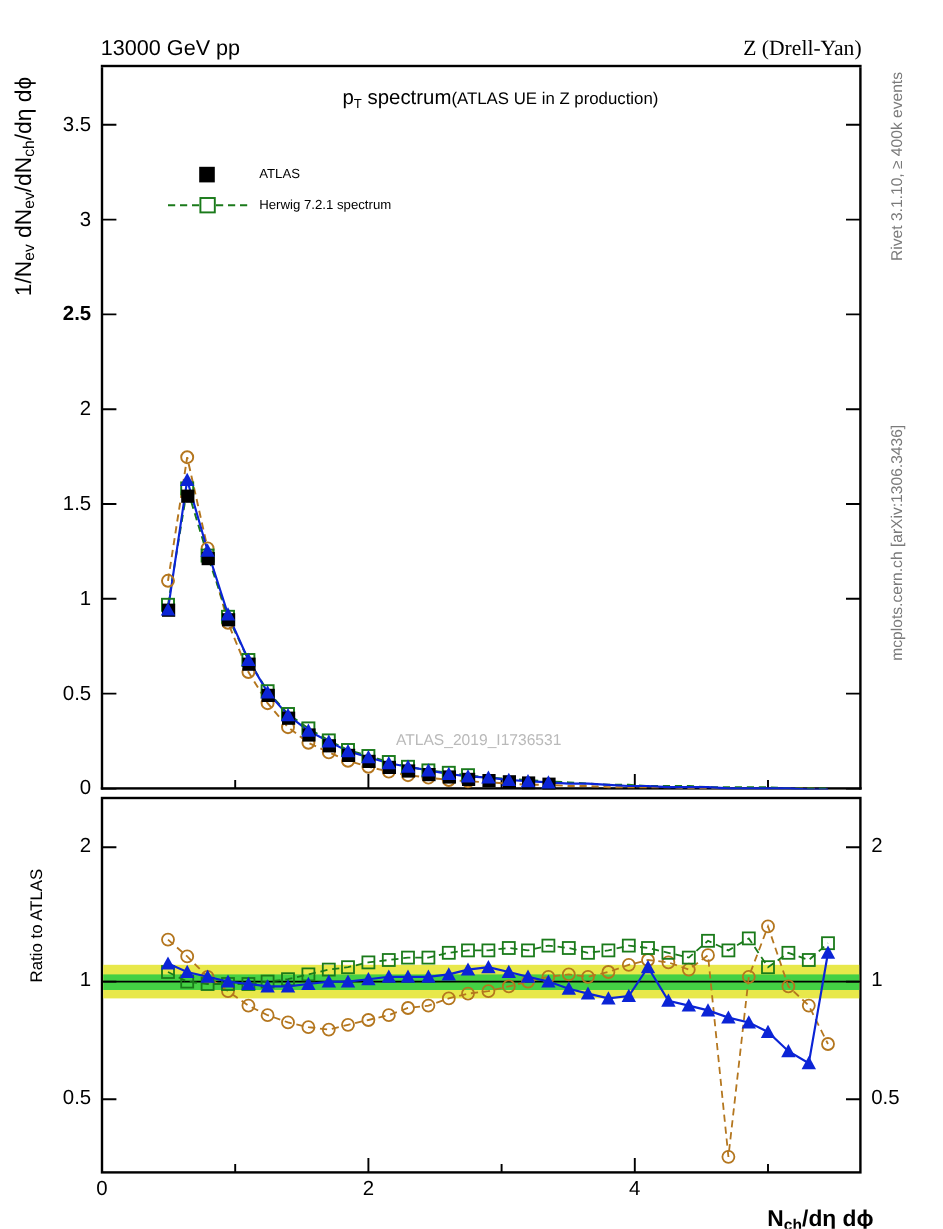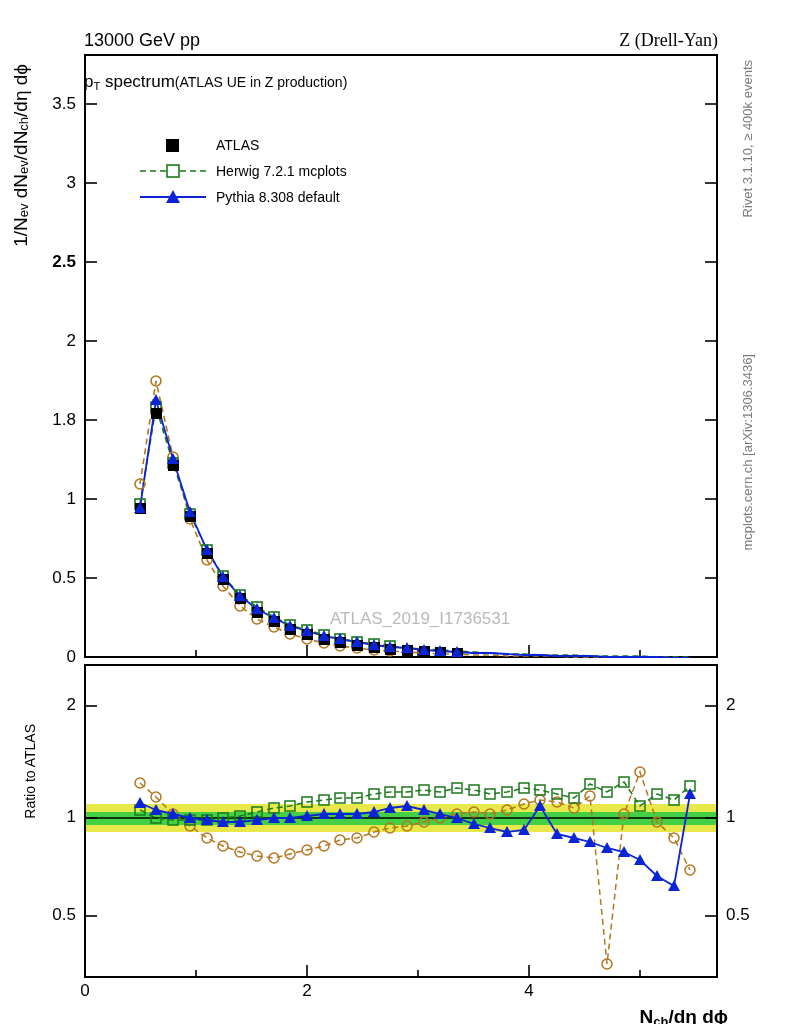--- a/index.html
+++ b/index.html
@@ -14,41 +14,41 @@
   .hdr-rule{left:84px;top:30px;width:634px;height:2px;background:#000;}
 
   
   .vert{writing-mode:vertical-rl;text-orientation:mixed;transform:rotate(180deg);
         font-size:13px;color:#7a7a7a;white-space:nowrap;}
 
   
   #mainpanel{left:84px;top:32px;width:634px;height:602px;border:2px solid #000;border-top:none;box-sizing:border-box;}
   #ratiopanel{left:84px;top:640px;width:634px;height:314px;border:2px solid #000;box-sizing:border-box;}
 
-  .plot-title{left:84px;top:48px;width:634px;font-size:17px;}
+  .plot-title{left:100px;top:48px;width:634px;text-align:center;font-size:17px;}
   .plot-title .sub{font-size:11px;vertical-align:-3px;}
 
   
   .ylab-main{left:10px;top:40px;writing-mode:vertical-rl;transform:rotate(180deg);
              font-size:19px;white-space:nowrap;}
   .ylab-ratio{left:22px;top:700px;writing-mode:vertical-rl;transform:rotate(180deg);
               font-size:14px;white-space:nowrap;}
   .xlab{right:58px;top:982px;font-size:19px;font-weight:bold;}
 
   
   .tlab{font-size:17px;text-align:right;}
   .tlabc{font-size:17px;text-align:center;}
 
   
-  .legend{left:138px;top:108px;font-size:14px;}
+  .legend{left:138px;top:108px;font-size:11px;}
   .legend .row{height:26px;display:flex;align-items:center;}
   .legend .marker{width:70px;height:22px;position:relative;margin-right:8px;}
   .legend .lbl{white-space:nowrap;}
 
-  .watermark{left:330px;top:585px;font-size:17px;color:#b9b9b9;}
+  .watermark{left:330px;top:585px;font-size:13px;color:#b9b9b9;}
 
   svg{display:block;}
 </style>
 </head>
 <body>
 
 <div id="root">
 
   <div class="abs hdr-left">13000 GeV pp</div>
   <div class="abs hdr-right">Z (Drell-Yan)</div>
@@ -189,21 +189,21 @@
       <polygon points="323,586 329,597 317,597"></polygon>
         <polygon points="340,588 346,599 334,599"></polygon>
       <polygon points="356,589 362,600 350,600"></polygon>
         <polygon points="373,590 379,601 367,601"></polygon>
     </g>
   </svg>
 
   <div class="abs tlab" style="left:36px;top:623px;width:40px;">0</div>
   <div class="abs tlab" style="left:26px;top:544px;width:50px;">0.5</div>
   <div class="abs tlab" style="left:36px;top:465px;width:40px;">1</div>
-  <div class="abs tlab" style="left:26px;top:386px;width:50px;">1.8</div>
+  <div class="abs tlab" style="left:26px;top:386px;width:50px;">1.5</div>
   <div class="abs tlab" style="left:36px;top:307px;width:40px;">2</div>
   <div class="abs tlab" style="left:26px;top:228px;width:50px;font-weight:bold;">2.5</div>
   <div class="abs tlab" style="left:36px;top:149px;width:40px;">3</div>
   <div class="abs tlab" style="left:26px;top:70px;width:50px;">3.5</div>
 
   <div class="abs legend">
     <div class="row">
       <span class="marker">
         <svg width="70" height="22">
             <rect x="28" y="5" width="13" height="13" fill="#000"></rect>
@@ -211,30 +211,21 @@
       </span>
       <span class="lbl">ATLAS</span>
     </div>
     <div class="row">
       <span class="marker">
         <svg width="70" height="22">
           <line x1="2" y1="11" x2="68" y2="11" stroke="#1a7a1a" stroke-width="1.6" stroke-dasharray="6,4"></line>
           <rect x="29" y="5" width="12" height="12" fill="#fff" stroke="#1a7a1a" stroke-width="1.6"></rect>
         </svg>
       </span>
-      <span class="lbl">Herwig 7.2.1 mcplots</span>
-    </div>
-    <div class="row">
-      <span class="marker">
-        <svg width="70" height="22">
-          <line x1="2" y1="11" x2="68" y2="11" stroke="#0b24d6" stroke-width="1.8"></line>
-          <polygon points="35,4 42,17 28,17" fill="#0b24d6"></polygon>
-        </svg>
-      </span>
-      <span class="lbl">Pythia 8.308 default</span>
+      <span class="lbl">Herwig 7.2.1 spectrum</span>
     </div>
   </div>
 
   <div class="abs watermark">ATLAS_2019_I1736531</div>
 
   <div class="abs" id="ratiopanel"></div>
 
   <svg class="abs" style="left:84px;top:640px;" width="634" height="314">
 
     <rect x="2" y="140" width="630" height="28" fill="#e8e84a"></rect>

